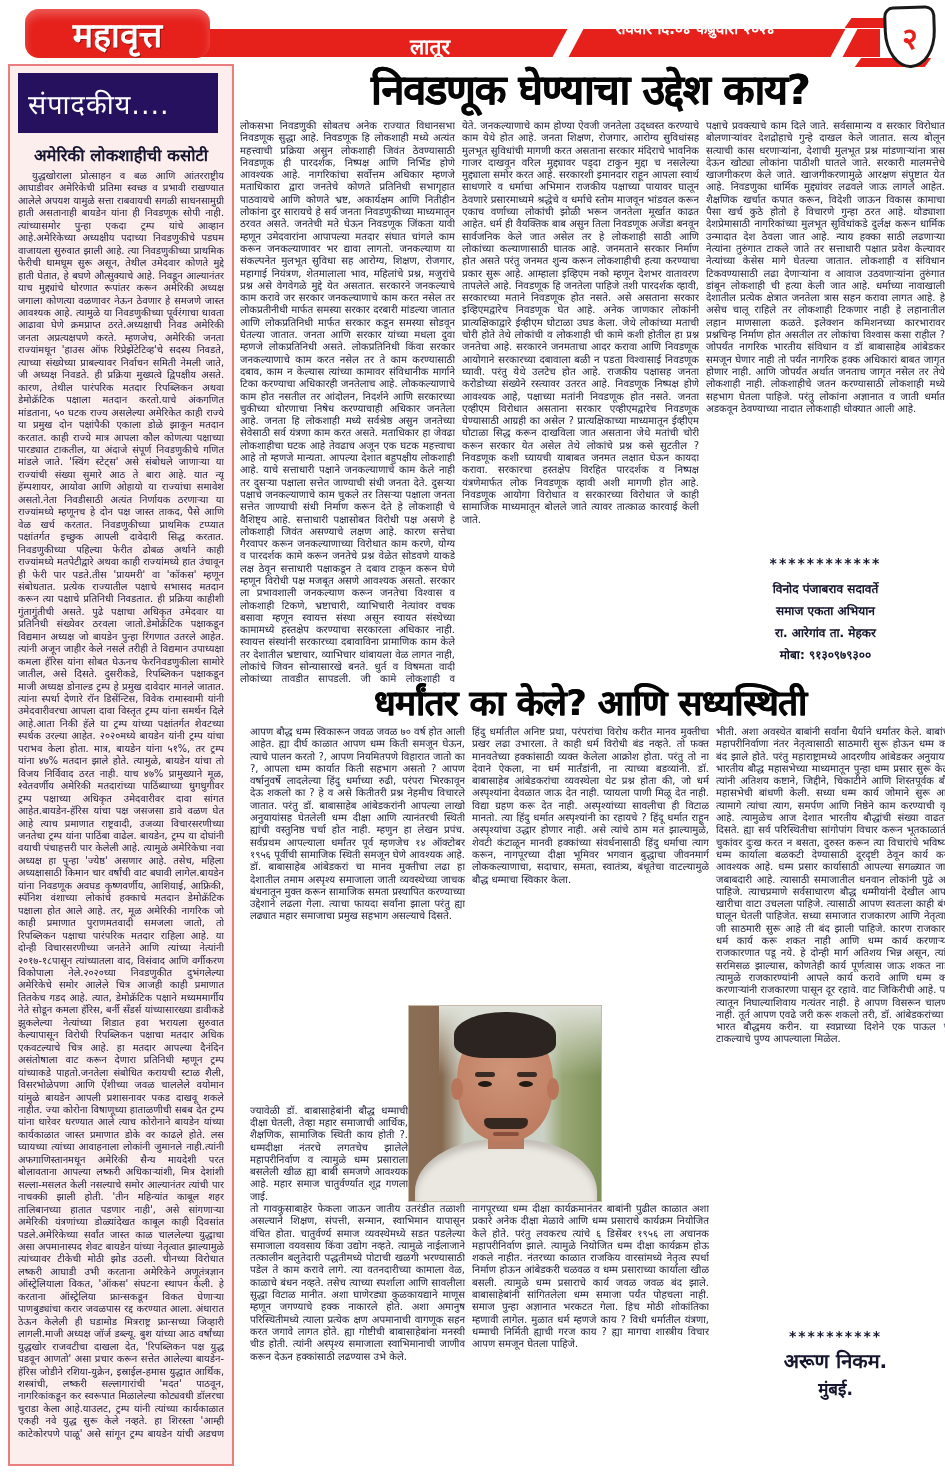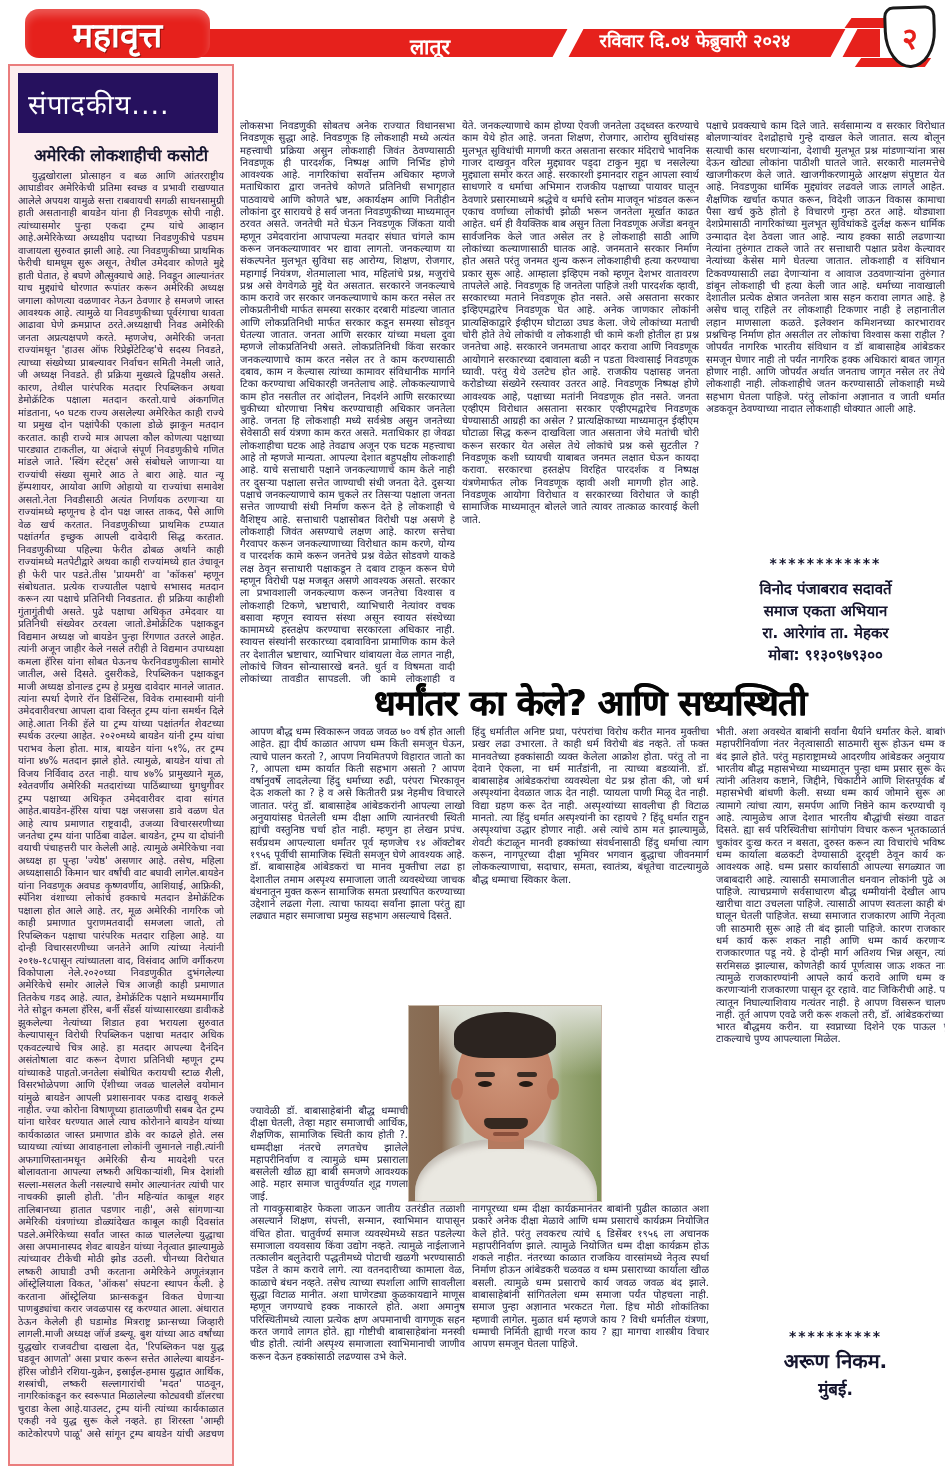--- a/index.html
+++ b/index.html
@@ -10,22 +10,22 @@
   .strip-skew-a{position:absolute;left:560px;top:26px;width:16px;height:34px;background:#ffffff;transform:skewX(-28deg);}
   .strip-skew-b{position:absolute;left:838px;top:26px;width:12px;height:34px;background:#ffffff;transform:skewX(-28deg);}
   .strip-acc-a{position:absolute;left:848px;top:18px;width:78px;height:10px;background:#e6211c;transform:skewX(-35deg);}
   .strip-acc-b{position:absolute;left:858px;top:58px;width:70px;height:9px;background:#e6211c;transform:skewX(-35deg);}
   .name-box{position:absolute;left:25px;top:9px;width:185px;height:49px;background:#e6211c;
             border-radius:14px;display:flex;align-items:center;justify-content:center;
             box-shadow:inset 0 6px 8px rgba(255,255,255,.25);}
   .name-box span{color:#ffffff;font-size:34px;font-weight:bold;text-shadow:1px 1px 0 #8d0f0c;}
   .city-label{position:absolute;left:385px;top:32px;width:90px;text-align:center;color:#fff;
               font-size:21px;font-weight:bold;}
-  .date-label{position:absolute;left:575px;top:28px;width:240px;text-align:center;color:#fff;
-              font-size:18px;font-weight:bold;}
+  .date-label{position:absolute;left:575px;top:18px;width:240px;text-align:center;color:#fff;
+              font-size:15px;font-weight:bold;}
   .page-badge{position:absolute;left:884px;top:6px;width:46px;height:56px;background:#ffffff;
               border:3px solid #1a1a1a;border-radius:10px 10px 50% 50%/10px 10px 60% 60%;
               transform:rotate(-2deg);display:flex;align-items:center;justify-content:center;}
   .page-badge span{color:#e6211c;font-size:30px;font-weight:bold;}
   
   .editorial{position:absolute;left:8px;top:64px;width:226px;height:1402px;background:#fdeeee;
              border:2px solid #ea7d7d;box-sizing:border-box;padding:7px 8px;}
   .section-banner{width:200px;height:60px;background:#26115e;color:#ffffff;display:flex;
                   align-items:center;padding-left:10px;box-sizing:border-box;
                   font-size:27px;font-weight:normal;letter-spacing:1px;}
@@ -40,21 +40,21 @@
              font-size:35px;font-weight:bold;letter-spacing:-0.5px;text-shadow:0.8px 0 0 #060606;}
   .cols{position:absolute;display:flex;}
   .cols-a1{left:240px;top:120px;width:705px;height:563px;gap:7px;}
   .cols-a2{left:250px;top:726px;width:705px;height:752px;gap:7px;}
   .col{text-align:justify;font-size:10px;line-height:12.3px;color:#21213f;overflow:hidden;}
   .c1{width:215px;} .c2{width:237px;} .c3{width:239px;}
   .clip{overflow:hidden;}
   .midrow{display:flex;}
   .sig{text-align:center;font-weight:bold;color:#15152e;}
   .sig .stars{font-size:14px;letter-spacing:2px;margin:8px 0 4px 0;}
-  .sig1 div{font-size:15px;line-height:22px;}
+  .sig1 div{font-size:12px;line-height:22px;}
   .sig2 .nm{font-size:20px;line-height:30px;}
   .sig2 .ph{font-size:19px;line-height:28px;}
   .sig2 .ct{font-size:17px;line-height:26px;}
   
   .photo{position:absolute;left:408px;top:1005px;width:194px;height:197px;border:1px solid #c8b8a8;
          box-sizing:border-box;overflow:hidden;
          background:linear-gradient(90deg,#8a6f57 0%,#86684f 17%,#cbd0c4 29%,#ccd1c6 70%,#9aa877 80%,#7e9158 100%);}
   .ph-sky{position:absolute;left:30px;top:0;width:164px;height:70px;background:linear-gradient(180deg,#dde0d6,rgba(221,224,214,0));}
   .ph-shirt{position:absolute;left:6px;bottom:-4px;width:182px;height:66px;background:#eae8e1;
             border-radius:45% 45% 0 0/80% 80% 0 0;box-shadow:inset 0 6px 6px rgba(120,110,100,.35);}
@@ -90,20 +90,21 @@
       <span>२</span>
     </div>
   </div>
 
   <div class="editorial">
     <div class="section-banner">संपादकीय....</div>
     <h2>अमेरिकी लोकशाहीची कसोटी</h2>
     <div class="ed-body">युद्धखोराला प्रोत्साहन व बळ आणि आंतरराष्ट्रीय आघाडीवर अमेरिकेची प्रतिमा स्वच्छ व प्रभावी राखण्यात आलेले अपयश यामुळे सत्ता राबवायची सगळी साधनसामुग्री हाती असतानाही बायडेन यांना ही निवडणूक सोपी नाही. त्यांच्यासमोर पुन्हा एकदा ट्रम्प यांचे आव्हान आहे.अमेरिकेच्या अध्यक्षीय पदाच्या निवडणुकीचे पडघम वाजायला सुरुवात झाली आहे. त्या निवडणुकीच्या प्राथमिक फेरीची धामधूम सुरू असून, तेथील उमेदवार कोणते मुद्दे हाती घेतात, हे बघणे औत्सुक्याचे आहे. निवडून आल्यानंतर याच मुद्द्यांचे धोरणात रूपांतर करून अमेरिकी अध्यक्ष जगाला कोणत्या वळणावर नेऊन ठेवणार हे समजणे जास्त आवश्यक आहे. त्यामुळे या निवडणुकीच्या पूर्वरंगाचा धावता आढावा घेणे क्रमप्राप्त ठरते.अध्यक्षाची निवड अमेरिकी जनता अप्रत्यक्षपणे करते. म्हणजेच, अमेरिकी जनता राज्यांमधून 'हाउस ऑफ रिप्रेझेंटेटिव्ह'चे सदस्य निवडते, त्याच्या संख्येच्या प्राबल्यावर निर्वाचन समिती नेमली जाते, जी अध्यक्ष निवडते. ही प्रक्रिया मुख्यत्वे द्विपक्षीय असते. कारण, तेथील पारंपरिक मतदार रिपब्लिकन अथवा डेमोक्रॅटिक पक्षाला मतदान करतो.याचे अंकगणित मांडताना, ५० घटक राज्य असलेल्या अमेरिकेत काही राज्ये या प्रमुख दोन पक्षांपैकी एकाला डोळे झाकून मतदान करतात. काही राज्ये मात्र आपला कौल कोणत्या पक्षाच्या पारड्यात टाकतील, या अंदाजे संपूर्ण निवडणुकीचे गणित मांडले जाते. 'स्विंग स्टेट्स' असे संबोधले जाणाऱ्या या राज्यांची संख्या सुमारे आठ ते बारा आहे. यात न्यू हॅम्पशायर, आयोवा आणि ओहायो या राज्यांचा समावेश असतो.नेता निवडीसाठी अत्यंत निर्णायक ठरणाऱ्या या राज्यांमध्ये म्हणूनच हे दोन पक्ष जास्त ताकद, पैसे आणि वेळ खर्च करतात. निवडणुकीच्या प्राथमिक टप्प्यात पक्षांतर्गत इच्छुक आपली दावेदारी सिद्ध करतात. निवडणुकीच्या पहिल्या फेरीत ढोबळ अर्थाने काही राज्यांमध्ये मतपेटीद्वारे अथवा काही राज्यांमध्ये हात उंचावून ही फेरी पार पडते.तीस 'प्रायमरी' वा 'कॉकस' म्हणून संबोधतात. प्रत्येक राज्यातील पक्षाचे सभासद मतदान करून त्या पक्षाचे प्रतिनिधी निवडतात. ही प्रक्रिया काहीशी गुंतागुंतीची असते. पुढे पक्षाचा अधिकृत उमेदवार या प्रतिनिधी संख्येवर ठरवला जातो.डेमोक्रॅटिक पक्षाकडून विद्यमान अध्यक्ष जो बायडेन पुन्हा रिंगणात उतरले आहेत. त्यांनी अजून जाहीर केले नसले तरीही ते विद्यमान उपाध्यक्षा कमला हॅरिस यांना सोबत घेऊनच फेरनिवडणुकीला सामोरे जातील, असे दिसते. दुसरीकडे, रिपब्लिकन पक्षाकडून माजी अध्यक्ष डोनाल्ड ट्रम्प हे प्रमुख दावेदार मानले जातात. त्यांना स्पर्धा देणारे रॉन डिसेंन्टिस, विवेक रामास्वामी यांनी उमेदवारीवरचा आपला दावा विस्तृत ट्रम्प यांना समर्थन दिले आहे.आता निकी हॅले या ट्रम्प यांच्या पक्षांतर्गत शेवटच्या स्पर्धक उरल्या आहेत. २०२०मध्ये बायडेन यांनी ट्रम्प यांचा पराभव केला होता. मात्र, बायडेन यांना ५१%, तर ट्रम्प यांना ४७% मतदान झाले होते. त्यामुळे, बायडेन यांचा तो विजय निर्विवाद ठरत नाही. याच ४७% प्रामुख्याने मूळ, श्वेतवर्णीय अमेरिकी मतदारांच्या पाठिंब्याच्या धुगधुगीवर ट्रम्प पक्षाच्या अधिकृत उमेदवारीवर दावा सांगत आहेत.बायडेन-हॅरिस यांचा पक्ष जसजसा डावे वळण घेत आहे त्याच प्रमाणात राष्ट्रवादी, उजव्या विचारसरणीच्या जनतेचा ट्रम्प यांना पाठिंबा वाढेल. बायडेन, ट्रम्प या दोघांनी वयाची पंचाहत्तरी पार केलेली आहे. त्यामुळे अमेरिकेचा नवा अध्यक्ष हा पुन्हा 'ज्येष्ठ' असणार आहे. तसेच, महिला अध्यक्षासाठी किमान चार वर्षांची वाट बघावी लागेल.बायडेन यांना निवडणूक अवघड कृष्णवर्णीय, आशियाई, आफ्रिकी, स्पॅनिश वंशाच्या लोकांचे हक्काचे मतदान डेमोक्रॅटिक पक्षाला होत आले आहे. तर, मूळ अमेरिकी नागरिक जो काही प्रमाणात पुराणमतवादी समजला जातो, तो रिपब्लिकन पक्षाचा पारंपरिक मतदार राहिला आहे. या दोन्ही विचारसरणीच्या जनतेने आणि त्यांच्या नेत्यांनी २०१७-१८पासून त्यांच्यातला वाद, विसंवाद आणि वर्गीकरण विकोपाला नेले.२०२०च्या निवडणुकीत दुभंगलेल्या अमेरिकेचे समोर आलेले चित्र आजही काही प्रमाणात तितकेच गडद आहे. त्यात, डेमोक्रॅटिक पक्षाने मध्यममार्गीय नेते सोडून कमला हॅरिस, बर्नी सँडर्स यांच्यासारख्या डावीकडे झुकलेल्या नेत्यांच्या शिडात हवा भरायला सुरुवात केल्यापासून विरोधी रिपब्लिकन पक्षाचा मतदार अधिक एकवटल्याचे चित्र आहे. हा मतदार आपल्या दैनंदिन असंतोषाला वाट करून देणारा प्रतिनिधी म्हणून ट्रम्प यांच्याकडे पाहतो.जनतेला संबोधित करायची स्टाळ शैली, विसरभोळेपणा आणि ऐंशीच्या जवळ चाललेले वयोमान यांमुळे बायडेन आपली प्रशासनावर पकड दाखवू शकले नाहीत. ज्या कोरोना विषाणूच्या हाताळणीची सबब देत ट्रम्प यांना धारेवर धरण्यात आले त्याच कोरोनाने बायडेन यांच्या कार्यकाळात जास्त प्रमाणात डोके वर काढले होते. लस घ्यायच्या त्यांच्या आवाहनाला लोकांनी जुमानले नाही.त्यांनी अफगाणिस्तानमधून अमेरिकी सैन्य मायदेशी परत बोलावताना आपल्या लष्करी अधिकाऱ्यांशी, मित्र देशांशी सल्ला-मसलत केली नसल्याचे समोर आल्यानंतर त्यांची पार नाचक्की झाली होती. 'तीन महिन्यांत काबूल शहर तालिबानच्या हातात पडणार नाही', असे सांगणाऱ्या अमेरिकी यंत्रणांच्या डोळ्यांदेखत काबूल काही दिवसांत पडले.अमेरिकेच्या सर्वांत जास्त काळ चाललेल्या युद्धाचा असा अपमानास्पद शेवट बायडेन यांच्या नेतृत्वात झाल्यामुळे त्यांच्यावर टीकेची मोठी झोड उठली. चीनच्या विरोधात लष्करी आघाडी उभी करताना अमेरिकेने अणूतंत्रज्ञान ऑस्ट्रेलियाला विकत, 'ऑकस' संघटना स्थापन केली. हे करताना ऑस्ट्रेलिया फ्रान्सकडून विकत घेणाऱ्या पाणबुड्यांचा करार जवळपास रद्द करण्यात आला. अंधारात ठेऊन केलेली ही घडामोड मित्रराष्ट्र फ्रान्सच्या जिव्हारी लागली.माजी अध्यक्ष जॉर्ज डब्ल्यू. बुश यांच्या आठ वर्षांच्या युद्धखोर राजवटीचा दाखला देत, 'रिपब्लिकन पक्ष युद्ध घडवून आणतो' असा प्रचार करून सत्तेत आलेल्या बायडेन-हॅरिस जोडीने रशिया-युक्रेन, इस्राईल-हमास युद्धात आर्थिक, शस्त्रांची, लष्करी सल्लागारांची 'मदत' पाठवून, नागरिकांकडून कर स्वरूपात मिळालेल्या कोट्यवधी डॉलरचा चुराडा केला आहे.याउलट, ट्रम्प यांनी त्यांच्या कार्यकाळात एकही नवे युद्ध सुरू केले नव्हते. हा शिरस्ता 'आम्ही काटेकोरपणे पाळू' असे सांगून ट्रम्प बायडेन यांची अडचण करत आहेत. त्यामुळे, सत्ता राबवायची सगळी साधनसामुग्री हाती असतानाही बायडेन यांना ही निवडणूक सोपी ठरणार नाही.दर चार वर्षांनी होणारे हे निवडणूक उत्तरोत्तर रंग भरत जाते. प्राथमिक फेरीनंतर पक्षीय उमेदवाराची अधिकृत घोषणा आणि मग त्यांच्यात अर्थकारण, परराष्ट्र धोरण अशा महत्त्वाच्या विषयांवर जाहीर चर्चा घडवली जाते. या जाहीर चर्चेतील उमेदवारांचा पेहराव, त्यांची घोक्लेली, चटपटीत उत्तरे हे आता नेहमीचेच, ठरलेले स्वरूप होऊ लागले आहे.</div>
   </div>
 
+  <div class="headline1">निवडणूक घेण्याचा उद्देश काय?</div>
   <div class="cols cols-a1">
     <div class="col c1 clip">लोकसभा निवडणुकी सोबतच अनेक राज्यात विधानसभा निवडणूक सुद्धा आहे. निवडणूक हि लोकशाही मध्ये अत्यंत महत्त्वाची प्रक्रिया असुन लोकशाही जिवंत ठेवण्यासाठी निवडणूक ही पारदर्शक, निष्पक्ष आणि निर्भिड होणे आवश्यक आहे. नागरिकांचा सर्वोत्तम अधिकार म्हणजे मताधिकारा द्वारा जनतेचे कोणते प्रतिनिधी सभागृहात पाठवायचे आणि कोणते भ्रष्ट, अकार्यक्षम आणि नितीहीन लोकांना दुर सारायचे हे सर्व जनता निवडणुकीच्या माध्यमातून ठरवत असते. जनतेची मते घेऊन निवडणूक जिंकता यावी म्हणून उमेदवारांना आपापल्या मतदार संघात चांगले काम करून जनकल्याणावर भर द्यावा लागतो. जनकल्याण या संकल्पनेत मुलभूत सुविधा सह आरोग्य, शिक्षण, रोजगार, महागाई नियंत्रण, शेतमालाला भाव, महिलांचे प्रश्न, मजुरांचे प्रश्न असे वेगवेगळे मुद्दे येत असतात. सरकारने जनकल्याचे काम करावे जर सरकार जनकल्याणाचे काम करत नसेल तर लोकप्रतीनीधी मार्फत समस्या सरकार दरबारी मांडल्या जातात आणि लोकप्रतिनिधी मार्फत सरकार कडून समस्या सोडवून घेतल्या जातात. जनता आणि सरकार यांच्या मधला दुवा म्हणजे लोकप्रतिनिधी असते. लोकप्रतिनिधी किंवा सरकार जनकल्याणाचे काम करत नसेल तर ते काम करण्यासाठी दबाव, काम न केल्यास त्यांच्या कामावर संविधानीक मार्गाने टिका करण्याचा अधिकारही जनतेलाच आहे. लोककल्याणाचे काम होत नसतील तर आंदोलन, निदर्शने आणि सरकारच्या चुकीच्या धोरणाचा निषेध करण्याचाही अधिकार जनतेला आहे. जनता हि लोकशाही मध्ये सर्वश्रेष्ठ असुन जनतेच्या सेवेसाठी सर्व यंत्रणा काम करत असते. मताधिकार हा जेवढा लोकशाहीचा घटक आहे तेवढाच अजून एक घटक महत्त्वाचा आहे तो म्हणजे मान्यता. आपल्या देशात बहुपक्षीय लोकशाही आहे. याचे सत्ताधारी पक्षाने जनकल्याणाचे काम केले नाही तर दुसऱ्या पक्षाला सत्तेत जाण्याची संधी जनता देते. दुसऱ्या पक्षाचे जनकल्याणाचे काम चुकले तर तिसऱ्या पक्षाला जनता सत्तेत जाण्याची संधी निर्माण करून देते हे लोकशाही चे वैशिष्ट्य आहे. सत्ताधारी पक्षासोबत विरोधी पक्ष असणे हे लोकशाही जिवंत असण्याचे लक्षण आहे. कारण सत्तेचा गैरवापर करून जनकल्याणाच्या विरोधात काम करणे, योग्य व पारदर्शक कामे करून जनतेचे प्रश्न वेळेत सोडवणे याकडे लक्ष ठेवून सत्ताधारी पक्षाकडून ते दबाव टाकून करून घेणे म्हणून विरोधी पक्ष मजबूत असणे आवश्यक असतो. सरकार ला प्रभावशाली जनकल्याण करून जनतेचा विश्वास व लोकशाही टिकणे, भ्रष्टाचारी, व्याभिचारी नेत्यांवर वचक बसावा म्हणून स्वायत्त संस्था असून स्वायत संस्थेच्या कामामध्ये हस्तक्षेप करण्याचा सरकारला अधिकार नाही. स्वायत्त संस्थांनी सरकारच्या दबावाविना प्रामाणिक काम केले तर देशातील भ्रष्टाचार, व्याभिचार थांबायला वेळ लागत नाही, लोकांचे जिवन सोन्यासारखे बनते. धुर्त व विषमता वादी लोकांच्या तावडीत सापडली. जी कामे लोकशाही व लोककल्याणाचे आहेत ते न होता विधिनिषेध करून, एकाच वर्णाची पुन्हा सत्ता प्रस्थापित करण्याचा घाट, न्यायालयातील न्यायाधीश रस्त्यावर येऊन पत्रकार परिषद घेत आहेत.</div>
     <div class="col c2 clip">येते. जनकल्याणाचे काम होण्या ऐवजी जनतेला उद्ध्वस्त करण्याचे काम येथे होत आहे. जनता शिक्षण, रोजगार, आरोग्य सुविधांसह मुलभूत सुविधांची मागणी करत असताना सरकार मंदिराचे भावनिक गाजर दाखवून वरिल मुद्द्यावर पड्दा टाकुन मुद्दा च नसलेल्या मुद्द्याला समोर करत आहे. सरकारशी इमानदार राहून आपला स्वार्थ साधणारे व धर्माचा अभिमान राजकीय पक्षाच्या पायावर घालून ठेवणारे प्रसारमाध्यमे श्रद्धेचे व धर्माचे स्तोम माजवून भांडवल करून एकाच वर्णाच्या लोकांची झोळी भरून जनतेला मूर्खात काढत आहेत. धर्म ही वैयक्तिक बाब असुन तिला निवडणूक अजेंडा बनवून सार्वजनिक केले जात असेल तर हे लोकशाही साठी आणि लोकांच्या कल्याणासाठी घातक आहे. जनमताने सरकार निर्माण होत असते परंतु जनमत शुन्य करून लोकशाहीची हत्या करण्याचा प्रकार सुरू आहे. आम्हाला इव्हिएम नको म्हणून देशभर वातावरण तापलेले आहे. निवडणूक हि जनतेला पाहिजे तशी पारदर्शक व्हावी, सरकारच्या मताने निवडणूक होत नसते. असे असताना सरकार इव्हिएमद्वारेच निवडणूक घेत आहे. अनेक जाणकार लोकांनी प्रात्यक्षिकाद्वारे ईव्हीएम घोटाळा उघड केला. जेथे लोकांच्या मताची चोरी होते तेथे लोकांची व लोकशाही ची कामे कशी होतील हा प्रश्न जनतेचा आहे. सरकारने जनमताचा आदर करावा आणि निवडणूक आयोगाने सरकारच्या दबावाला बळी न पडता विश्वासाई निवडणूक घ्यावी. परंतु येथे उलटेच होत आहे. राजकीय पक्षासह जनता करोडोच्या संख्येने रस्त्यावर उतरत आहे. निवडणूक निष्पक्ष होणे आवश्यक आहे, पक्षाच्या मतांनी निवडणूक होत नसते. जनता एव्हीएम विरोधात असताना सरकार एव्हीएमद्वारेच निवडणूक घेण्यासाठी आग्रही का असेल ? प्रात्यक्षिकाच्या माध्यमातून ईव्हीएम घोटाळा सिद्ध करून दाखविला जात असताना जेथे मतांची चोरी करून सरकार येत असेल तेथे लोकांचे प्रश्न कसे सुटतील ? निवडणूक कशी घ्यायची याबाबत जनमत लक्षात घेऊन कायदा करावा. सरकारचा हस्तक्षेप विरहित पारदर्शक व निष्पक्ष यंत्रणेमार्फत लोक निवडणूक व्हावी अशी मागणी होत आहे. निवडणूक आयोगा विरोधात व सरकारच्या विरोधात जे काही सामाजिक माध्यमातून बोलले जाते त्यावर तात्काळ कारवाई केली जाते.</div>
     <div class="col c3">
       <div class="clip" style="height:424px;">पक्षाचे प्रवक्त्याचे काम दिले जाते. सर्वसामान्य व सरकार विरोधात बोलणाऱ्यांवर देशद्रोहाचे गुन्हे दाखल केले जातात. सत्य बोलून सत्याची कास धरणाऱ्यांना, देशाची मुलभूत प्रश्न मांडणाऱ्यांना त्रास देऊन खोट्या लोकांना पाठीशी घातले जाते. सरकारी मालमत्तेचे खाजगीकरण केले जाते. खाजगीकरणामुळे आरक्षण संपुष्टात येत आहे. निवडणुका धार्मिक मुद्द्यांवर लढवले जाऊ लागले आहेत. शैक्षणिक खर्चात कपात करून, विदेशी जाऊन विकास कामाचा पैसा खर्च कुठे होतो हे विचारणे गुन्हा ठरत आहे. थोड्याशा देशप्रेमासाठी नागरिकांच्या मुलभूत सुविधांकडे दुर्लक्ष करून धार्मिक उन्मादात देश ठेवला जात आहे. न्याय हक्का साठी लढणाऱ्या नेत्यांना तुरुंगात टाकले जाते तर सत्ताधारी पक्षात प्रवेश केल्यावर नेत्यांच्या केसेस मागे घेतल्या जातात. लोकशाही व संविधान टिकवण्यासाठी लढा देणाऱ्यांना व आवाज उठवणाऱ्यांना तुरुंगात डांबून लोकशाही ची हत्या केली जात आहे. धर्माच्या नावाखाली देशातील प्रत्येक क्षेत्रात जनतेला त्रास सहन करावा लागत आहे. हे असेच चालू राहिले तर लोकशाही टिकणार नाही हे लहानातील लहान माणसाला कळते. इलेक्शन कमिशनच्या कारभारावर प्रश्नचिन्ह निर्माण होत असतील तर लोकांचा विश्वास कसा राहील ? जोपर्यंत नागरिक भारतीय संविधान व डॉ बाबासाहेब आंबेडकर समजून घेणार नाही तो पर्यंत नागरिक हक्क अधिकारां बाबत जागृत होणार नाही. आणि जोपर्यंत अर्थात जनताच जागृत नसेल तर तेथे लोकशाही नाही. लोकशाहीचे जतन करण्यासाठी लोकशाही मध्ये सहभाग घेतला पाहिजे. परंतु लोकांना अज्ञानात व जाती धर्मात अडकवून ठेवण्याच्या नादात लोकशाही धोक्यात आली आहे.</div>
       <div class="sig sig1">
         <div class="stars">************</div>
         <div>विनोद पंजाबराव सदावर्ते</div>
         <div>समाज एकता अभियान</div>
         <div>रा. आरेगांव ता. मेहकर</div>

